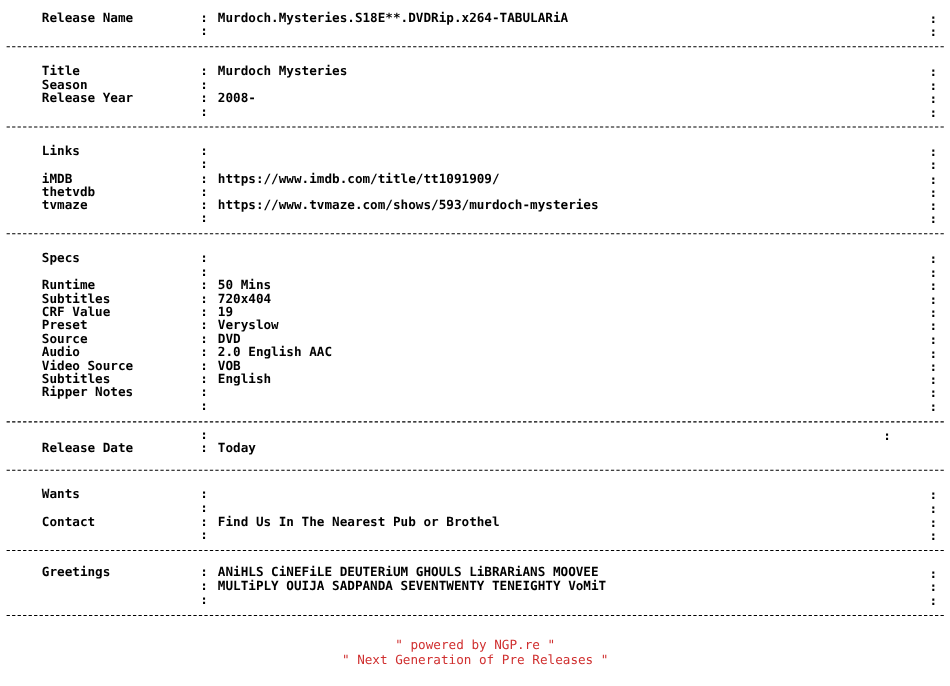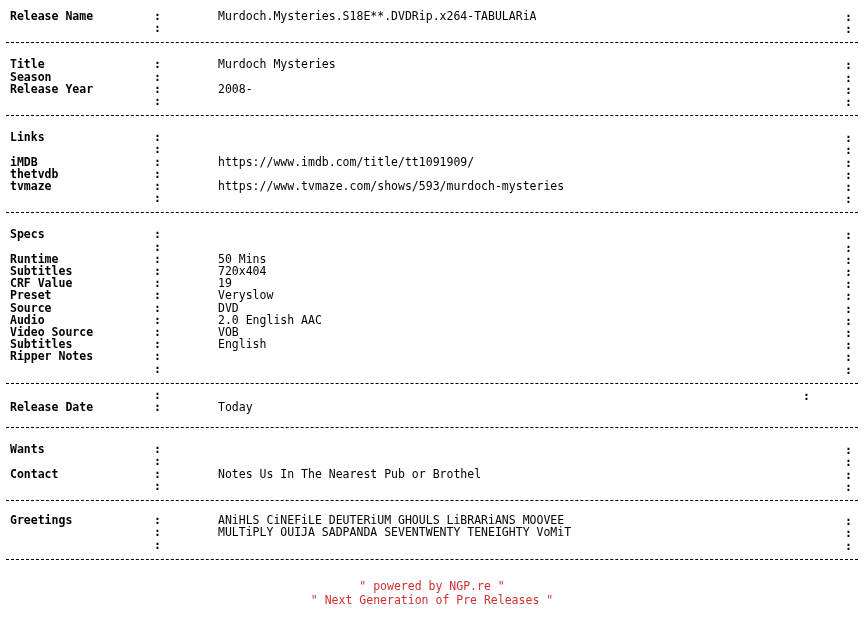--- a/index.html
+++ b/index.html
@@ -46,33 +46,33 @@
     line-height: 12.2px;
     white-space: pre;
   }
   .lbl {
     width: 148px;
     min-width: 148px;
     font-weight: bold;
     color: #000;
     padding-left: 4px;
     box-sizing: border-box;
+    margin-left: 28px;
   }
   .colon {
     width: 16px;
     min-width: 16px;
     text-align: left;
     font-weight: bold;
   }
   .val {
     flex: 1;
-    font-weight: normal;
+    font-weight: bold;
     color: #000;
     white-space: pre-wrap;
-    margin-left: 48px;
   }
   .endcolon {
     position: absolute;
     right: 6px;
     font-weight: bold;
   }
   .rowwrap {
     position: relative;
   }
   .spacer4 { height: 4px; }
@@ -356,21 +356,21 @@
         <div class="lbl"></div>
         <div class="colon">:</div>
         <div class="val"></div>
       </div>
       <div class="endcolon" style="top:0;">:</div>
     </div>
     <div class="rowwrap">
       <div class="row">
         <div class="lbl">Contact</div>
         <div class="colon">:</div>
-        <div class="val">Notes Us In The Nearest Pub or Brothel</div>
+        <div class="val">Find Us In The Nearest Pub or Brothel</div>
       </div>
       <div class="endcolon" style="top:0;">:</div>
     </div>
     <div class="rowwrap">
       <div class="row">
         <div class="lbl"></div>
         <div class="colon">:</div>
         <div class="val"></div>
       </div>
       <div class="endcolon" style="top:0;">:</div>

